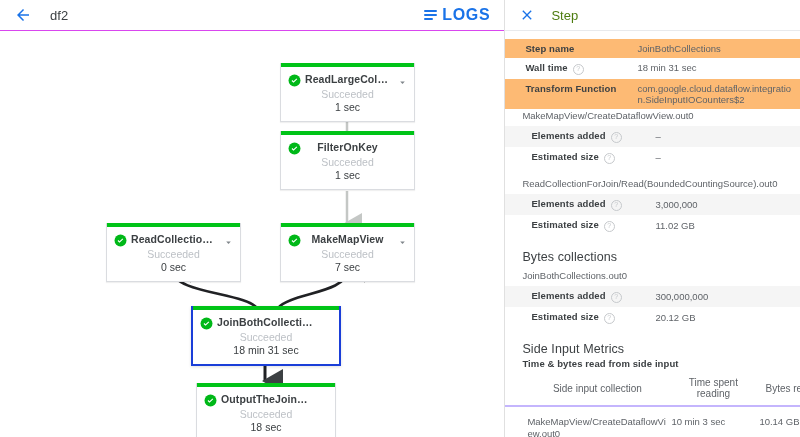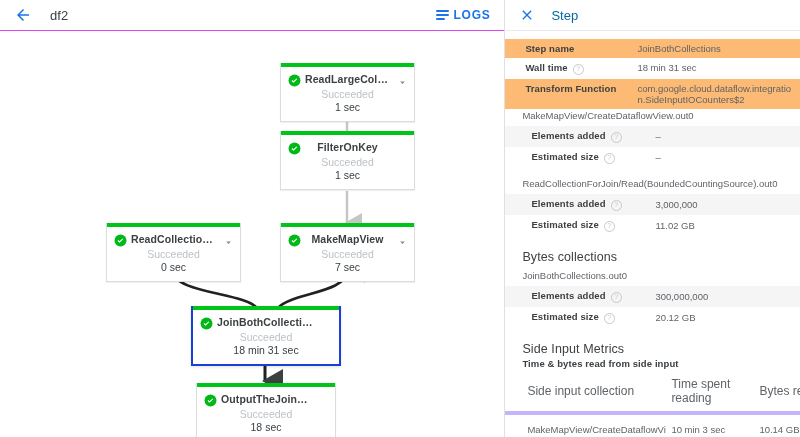--- a/index.html
+++ b/index.html
@@ -36,21 +36,21 @@
   #job-title {
     margin-left: 18px;
     font-size: 13px;
     color: #3c4043;
     letter-spacing: .1px;
   }
   #logs-btn {
     margin-left: auto;
     display: flex; align-items: center; gap: 5px;
     color: #1a73e8;
-    font-size: 12px;
+    font-size: 16px;
     font-weight: bold;
     letter-spacing: .7px;
     cursor: pointer;
     padding: 3px 2px;
   }
   .logs-icon { display: flex; flex-direction: column; gap: 2px; width: 13px; }
   .logs-icon i { display: block; height: 2px; background: #1a73e8; border-radius: 1px; }
   .logs-icon i:nth-child(1) { width: 13px; }
   .logs-icon i:nth-child(2) { width: 13px; }
   .logs-icon i:nth-child(3) { width: 9px; }
@@ -126,21 +126,21 @@
     height: 31px;
     border-bottom: 1px solid #e8eaed;
     display: flex; align-items: center;
     padding-left: 14px;
     box-sizing: border-box;
   }
   .close-x { width: 16px; height: 16px; cursor: pointer; flex: 0 0 auto; }
   #panel-title {
     margin-left: 16px;
     font-size: 13px;
-    color: #0369a1;
+    color: #4d7c0f;
   }
   #right-body { padding: 8px 0 0 0; }
 
   
   .kv-table { width: 100%; border-collapse: collapse; table-layout: fixed; }
   .kv-table td {
     font-size: 9.5px;
     padding: 4px 4px 4px 0;
     vertical-align: top;
     color: #3c4043;
@@ -197,26 +197,26 @@
   
   .sub-title {
     font-size: 9.5px;
     font-weight: bold;
     color: #3c4043;
     padding: 0px 8px 5px 17px;
     letter-spacing: .1px;
   }
   .si-table { width: 100%; border-collapse: collapse; table-layout: fixed; }
   .si-table th {
-    font-size: 12px;
+    font-size: 10px;
     font-weight: normal;
     color: #5f6368;
-    text-align: left;
+    text-align: center;
     padding: 3px 4px 6px 0;
-    border-bottom: 4px solid #c4b5fd;
+    border-bottom: 2px solid #c4b5fd;
   }
   .si-table th.c1, .si-table td.c1 { width: 140px; padding-left: 22px; }
   .si-table th.c2, .si-table td.c2 { width: 84px; }
   .si-table th.c3, .si-table td.c3 { width: 60px; }
   .si-table td {
     font-size: 9.5px;
     color: #5f6368;
     padding: 9px 4px 10px 0;
     vertical-align: top;
     border-bottom: 1px solid #e8eaed;

